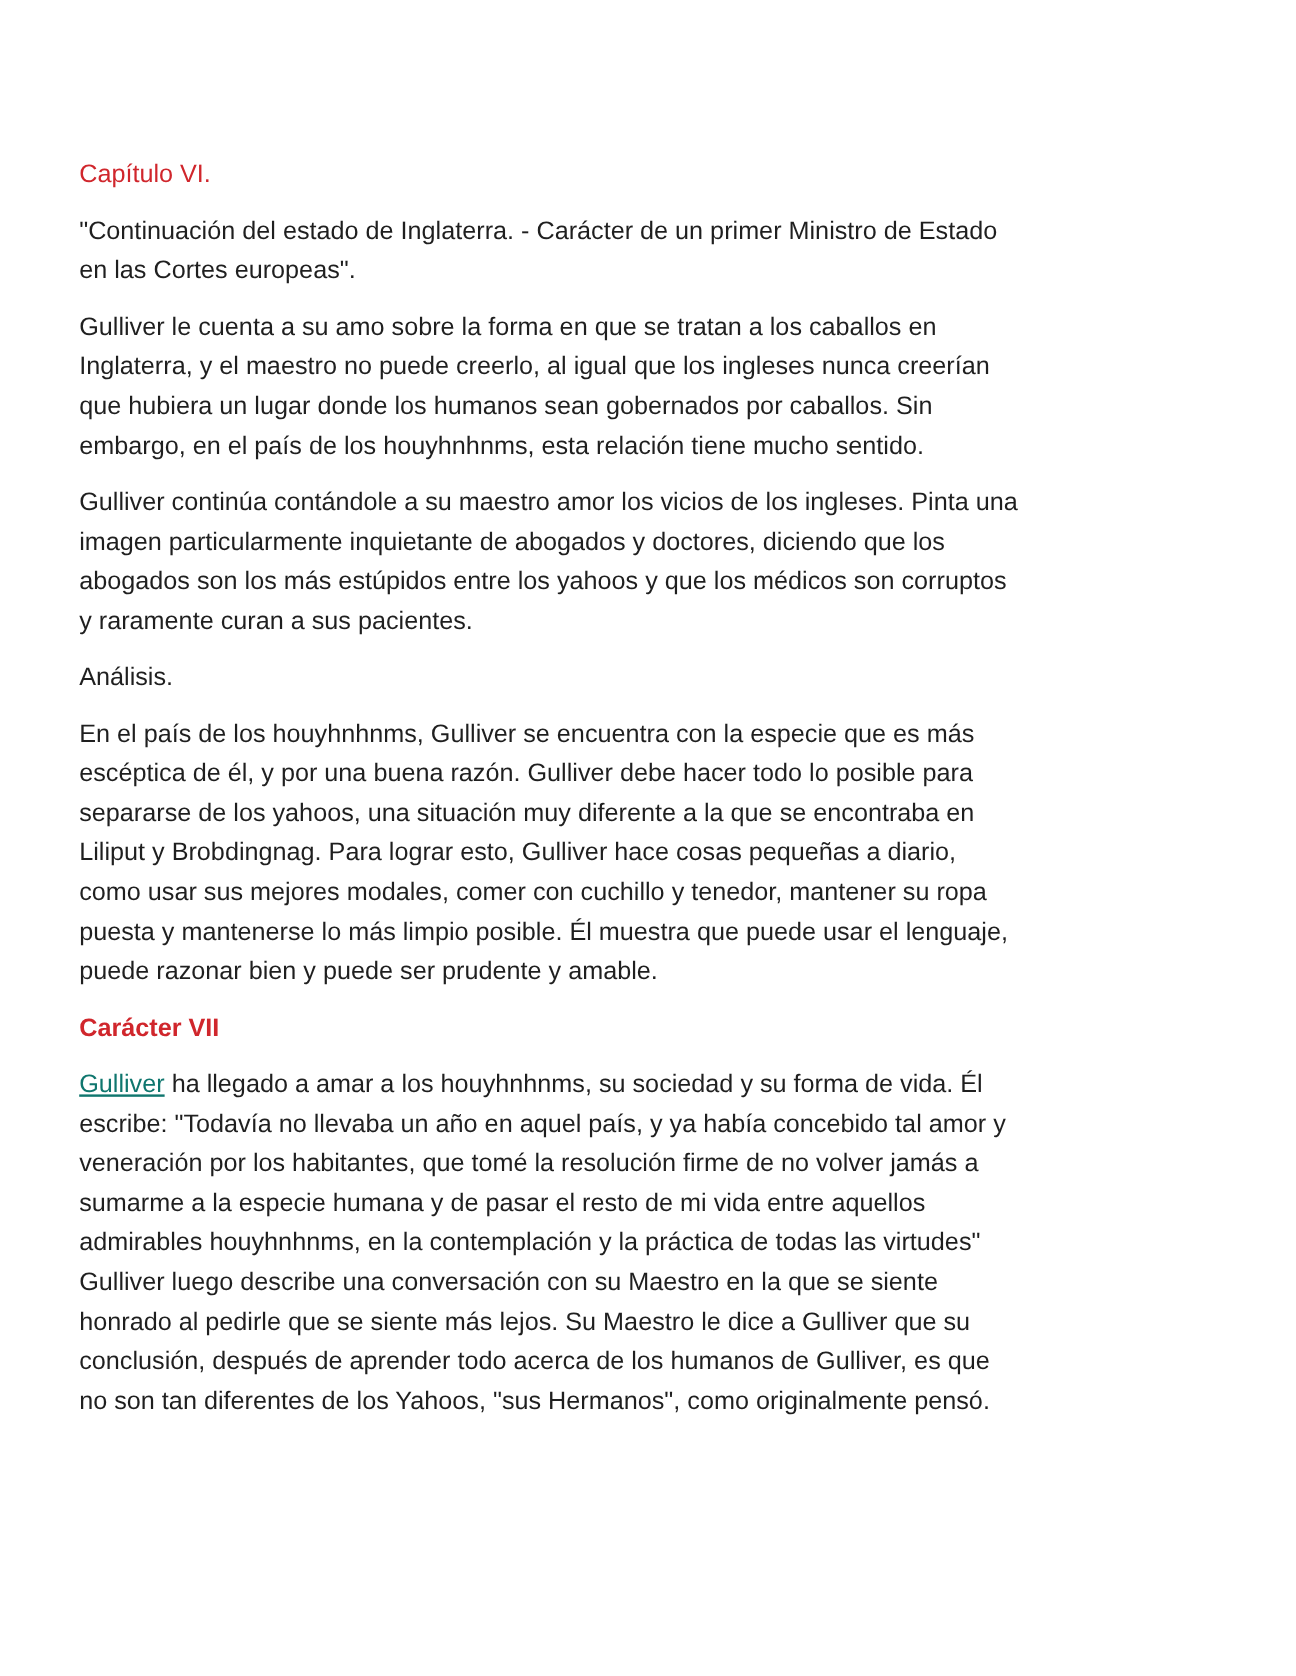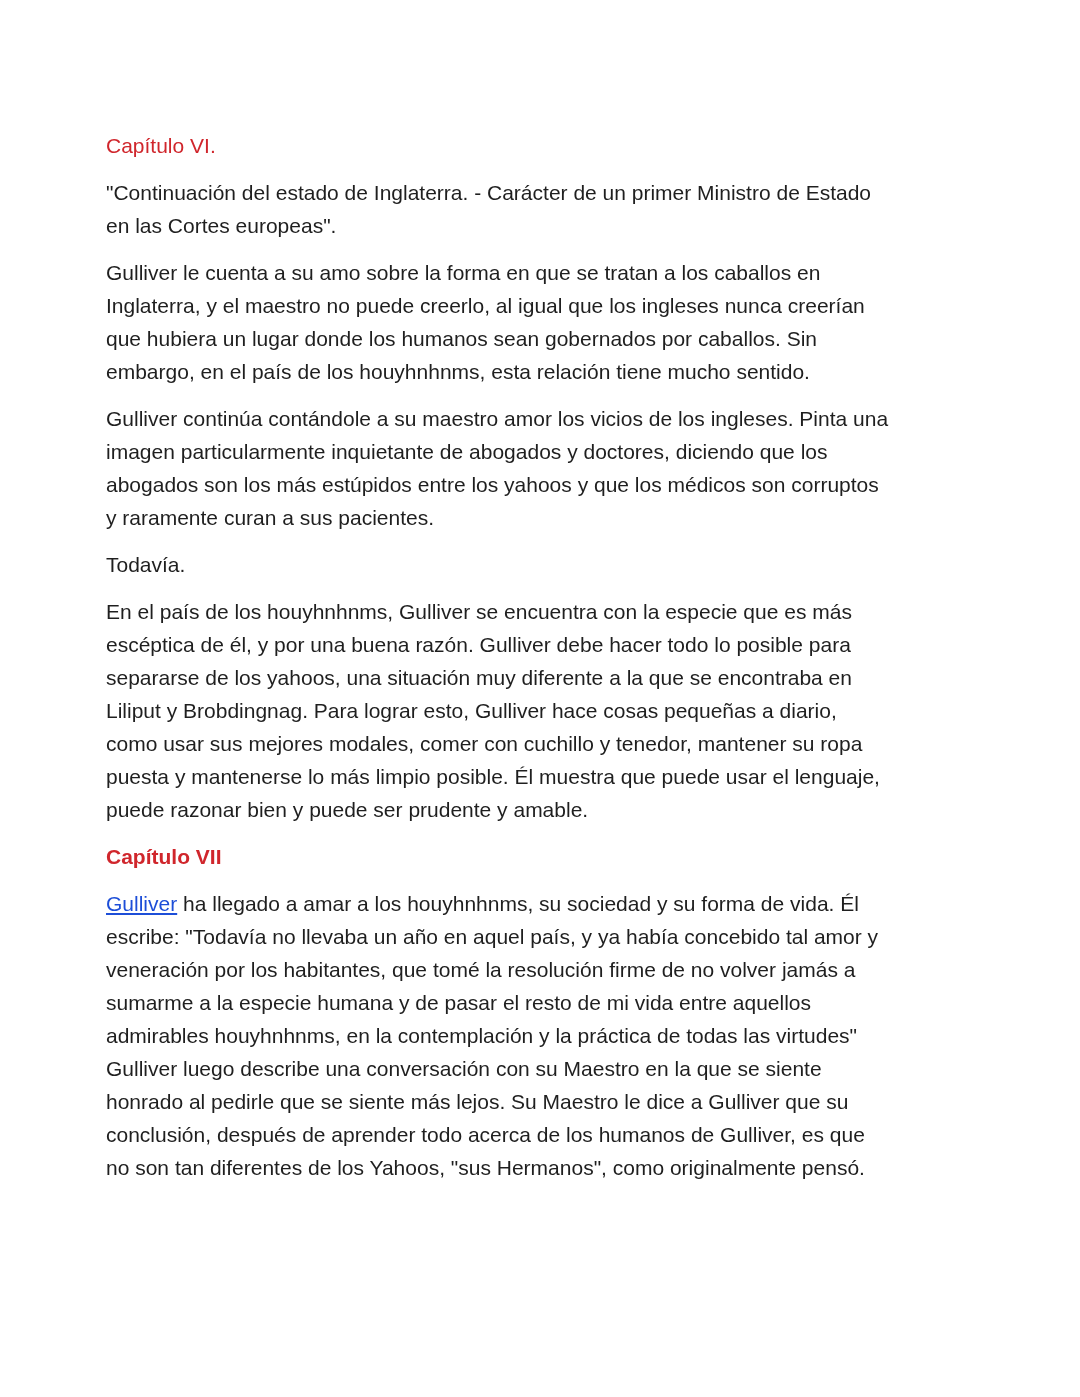--- a/index.html
+++ b/index.html
@@ -7,21 +7,21 @@
     padding: 0;
     background: #ffffff;
     width: 1080px;
     height: 1397px;
     overflow: hidden;
   }
   .page {
     box-sizing: border-box;
     width: 1080px;
     height: 1397px;
-    padding: 129px 150px 0 106px;
+    padding: 129px 150px 0 66px;
     background: #ffffff;
     font-family: "Liberation Sans", "DejaVu Sans", sans-serif;
     font-size: 21px;
     line-height: 33px;
     color: #1f1f1f;
   }
   .content {
     width: 785px;
   }
   p, h2 {
@@ -31,41 +31,41 @@
     font-weight: normal;
     text-align: left;
   }
   .heading-red {
     color: #d0262c;
   }
   .heading-bold {
     font-weight: bold;
   }
   a.doc-link {
-    color: #1d4ed8;
+    color: #0f766e;
     text-decoration: underline;
     cursor: pointer;
   }
 </style>
 </head>
 <body>
 
 <div class="page">
   <div class="content">
 
     <h2 class="heading-red">Capítulo VI.</h2>
 
     <p>"Continuación del estado de Inglaterra. - Carácter de un primer Ministro de Estado en las Cortes europeas".</p>
 
     <p>Gulliver le cuenta a su amo sobre la forma en que se tratan a los caballos en Inglaterra, y el maestro no puede creerlo, al igual que los ingleses nunca creerían que hubiera un lugar donde los humanos sean gobernados por caballos. Sin embargo, en el país de los houyhnhnms, esta relación tiene mucho sentido.</p>
 
     <p>Gulliver continúa contándole a su maestro amor los vicios de los ingleses. Pinta una imagen particularmente inquietante de abogados y doctores, diciendo que los abogados son los más estúpidos entre los yahoos y que los médicos son corruptos y raramente curan a sus pacientes.</p>
 
-    <p>Todavía.</p>
+    <p>Análisis.</p>
 
     <p>En el país de los houyhnhnms, Gulliver se encuentra con la especie que es más escéptica de él, y por una buena razón. Gulliver debe hacer todo lo posible para separarse de los yahoos, una situación muy diferente a la que se encontraba en Liliput y Brobdingnag. Para lograr esto, Gulliver hace cosas pequeñas a diario, como usar sus mejores modales, comer con cuchillo y tenedor, mantener su ropa puesta y mantenerse lo más limpio posible. Él muestra que puede usar el lenguaje, puede razonar bien y puede ser prudente y amable.</p>
 
-    <h2 class="heading-red heading-bold">Capítulo VII</h2>
+    <h2 class="heading-red heading-bold">Carácter VII</h2>
 
     <p><a href="#" class="doc-link">Gulliver</a><span> ha llegado a amar a los houyhnhnms, su sociedad y su forma de vida. Él escribe: "Todavía no llevaba un año en aquel país, y ya había concebido tal amor y veneración por los habitantes, que tomé la resolución firme de no volver jamás a sumarme a la especie humana y de pasar el resto de mi vida entre aquellos admirables houyhnhnms, en la contemplación y la práctica de todas las virtudes" Gulliver luego describe una conversación con su Maestro en la que se siente honrado al pedirle que se siente más lejos. Su Maestro le dice a Gulliver que su conclusión, después de aprender todo acerca de los humanos de Gulliver, es que no son tan diferentes de los Yahoos, "sus Hermanos", como originalmente pensó.</span></p>
 
   </div>
 </div>
 
 </body></html>

